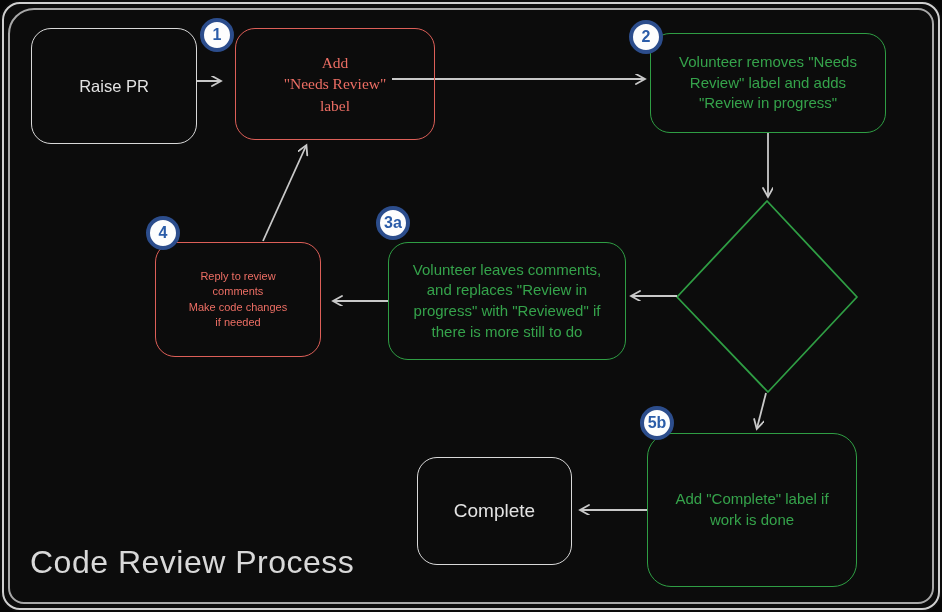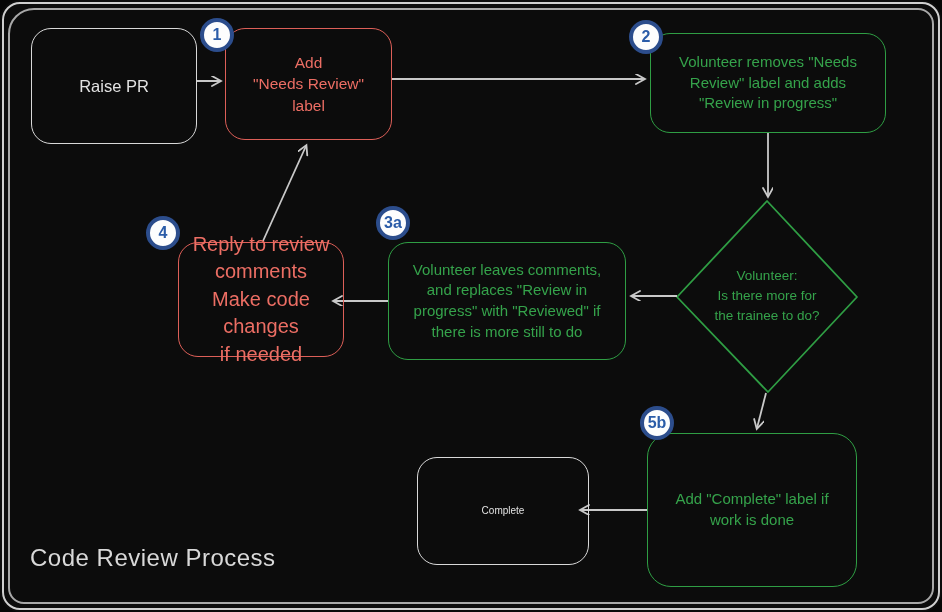--- a/index.html
+++ b/index.html
@@ -27,46 +27,46 @@
   }
   .node{
     position:absolute;display:flex;align-items:center;justify-content:center;
     text-align:center;white-space:pre-line;border-radius:20px;
     line-height:1.38;padding:6px 10px;box-sizing:border-box;
   }
   .node.neutral{border:1.8px solid var(--neutral-node);color:var(--neutral-text);}
   .node.red{border:1.8px solid var(--red-node);color:var(--red-text);}
   .node.green{border:1.8px solid var(--green-node);color:var(--green-text);}
   #node-raise-pr{left:31px;top:28px;width:166px;height:116px;font-size:16.5px;}
-  #node-add-needs-review{left:225px;top:28px;width:167px;height:112px;font-size:15.5px;}
+  #node-add-needs-review{left:235px;top:28px;width:200px;height:112px;font-size:15.5px;font-family:Liberation Serif, serif;}
   #node-volunteer-removes{left:650px;top:33px;width:236px;height:100px;font-size:15px;}
   #node-volunteer-comments{left:388px;top:242px;width:238px;height:118px;font-size:15px;text-align:center;}
-  #node-reply-comments{left:178px;top:242px;width:166px;height:115px;font-size:20px;}
+  #node-reply-comments{left:155px;top:242px;width:166px;height:115px;font-size:11px;}
   #node-add-complete{left:647px;top:433px;width:210px;height:154px;font-size:15px;border-radius:24px;}
-  #node-complete{left:417px;top:457px;width:172px;height:108px;font-size:10px;}
+  #node-complete{left:417px;top:457px;width:155px;height:108px;font-size:19px;}
   #decision-label{
     position:absolute;left:682px;top:265px;width:170px;height:62px;
     display:flex;align-items:center;justify-content:center;text-align:center;
     white-space:pre-line;color:var(--green-text);font-size:13.5px;line-height:1.5;
   }
   .badge{
     position:absolute;width:34px;height:34px;border-radius:50%;
     background:var(--badge-bg);border:4px solid var(--badge-border);
     color:var(--badge-text);font-size:16px;font-weight:700;
     display:flex;align-items:center;justify-content:center;box-sizing:border-box;
     z-index:5;
   }
   #badge-1{left:200px;top:18px;}
   #badge-2{left:629px;top:20px;}
   #badge-3a{left:376px;top:206px;}
   #badge-4{left:146px;top:216px;}
   #badge-3b{left:640px;top:406px;}
   #arrows{position:absolute;left:0;top:0;width:942px;height:612px;pointer-events:none;}
   #title{
-    position:absolute;left:30px;top:544px;font-size:24px;color:var(--title-text);
+    position:absolute;left:30px;top:544px;font-size:32px;color:var(--title-text);
     letter-spacing:.5px;
     text-align:center;
   }
 </style>
 </head>
 <body>
 
 <div id="stage">
 
   <div class="frame-outer"></div>
@@ -92,23 +92,20 @@
   <div id="node-raise-pr" class="node neutral">Raise PR</div>
 
   <div id="node-add-needs-review" class="node red">Add
 "Needs Review"
 label</div>
 
   <div id="node-volunteer-removes" class="node green">Volunteer removes "Needs
 Review" label and adds
 "Review in progress"</div>
 
-  <div id="decision-label">Volunteer:
-Is there more for
-the trainee to do?</div>
 
   <div id="node-volunteer-comments" class="node green">Volunteer leaves comments,
 and replaces "Review in
 progress" with "Reviewed" if
 there is more still to do</div>
 
   <div id="node-reply-comments" class="node red">Reply to review
 comments
 Make code changes
 if needed</div>

